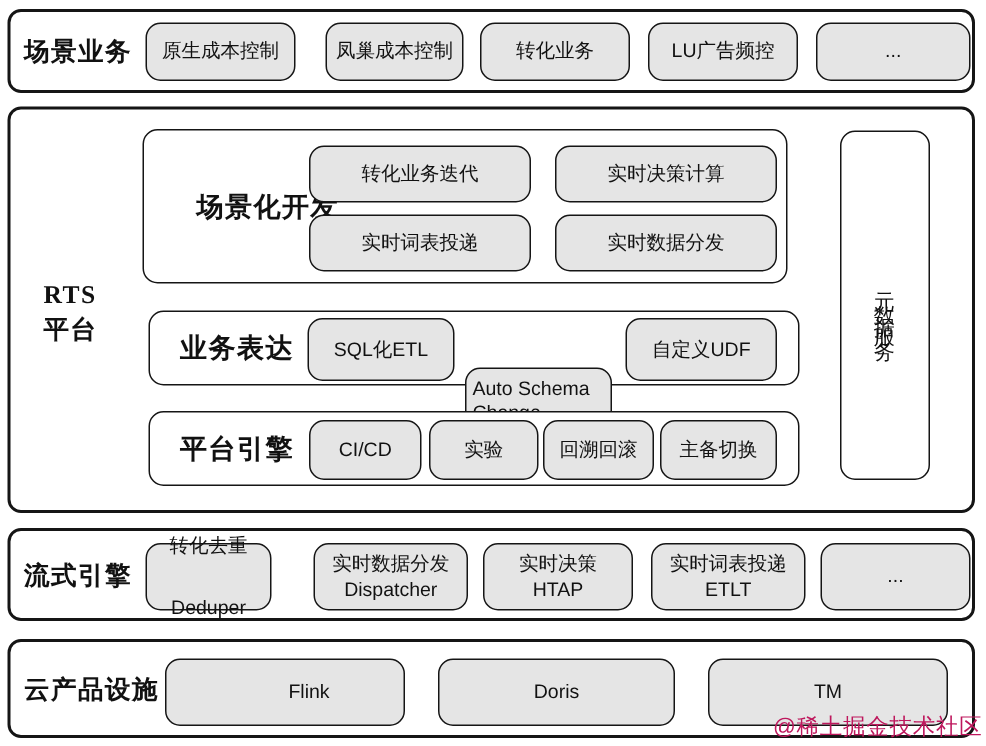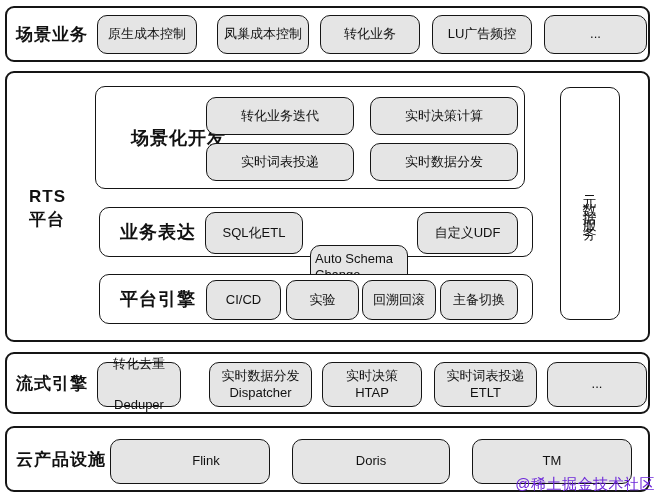--- a/index.html
+++ b/index.html
@@ -20,21 +20,21 @@
          font-size:13px; line-height:1.3; padding:0 4px; }
   .chip span{ display:block; }
 
   .rts-label{ position:absolute; font-size:17px; font-weight:600; letter-spacing:1px; line-height:23px; }
 
   .vchip{ position:absolute; border:1.5px solid #151515; border-radius:10px; background:#fff;
           display:flex; align-items:center; justify-content:center; }
   .vchip .vtext{ writing-mode:vertical-rl; text-orientation:upright; font-size:14px;
                  letter-spacing:8px; font-weight:400; }
 
-  .watermark{ position:absolute; right:2px; bottom:3px; font-size:15px; color:#6d28d9;
+  .watermark{ position:absolute; right:2px; bottom:3px; font-size:15px; color:#be185d;
               letter-spacing:.5px; }
 </style>
 </head>
 <body>
 
 <div class="stage">
 
   <div class="layer" style="left:5px; top:6px; width:645px; height:56px;">
     <div class="layer-label" style="left:9px;">场景业务</div>
     <div class="chip" style="left:90px; top:7px; width:100px; height:39px;">
@@ -49,21 +49,21 @@
     <div class="chip" style="left:425px; top:7px; width:100px; height:39px;">
       <span>LU广告频控</span>
     </div>
     <div class="chip" style="left:537px; top:7px; width:103px; height:39px;">
       <span>...</span>
     </div>
   </div>
 
   <div class="layer" style="left:5px; top:71px; width:645px; height:271px;">
     <div class="rts-label" style="left:22px; top:112px;">
-      <span style="display:block;">RTS</span>
+      <span style="display:block;font-family:Liberation Serif, serif;">RTS</span>
       <span style="display:block;">平台</span>
     </div>
 
     <div class="group" style="left:88px; top:13px; width:430px; height:103px;">
       <div class="group-label" style="left:35px;">场景化开发</div>
       <div class="chip" style="left:110px; top:10px; width:148px; height:38px;">
         <span>转化业务迭代</span>
       </div>
       <div class="chip" style="left:274px; top:10px; width:148px; height:38px;">
         <span>实时决策计算</span>

